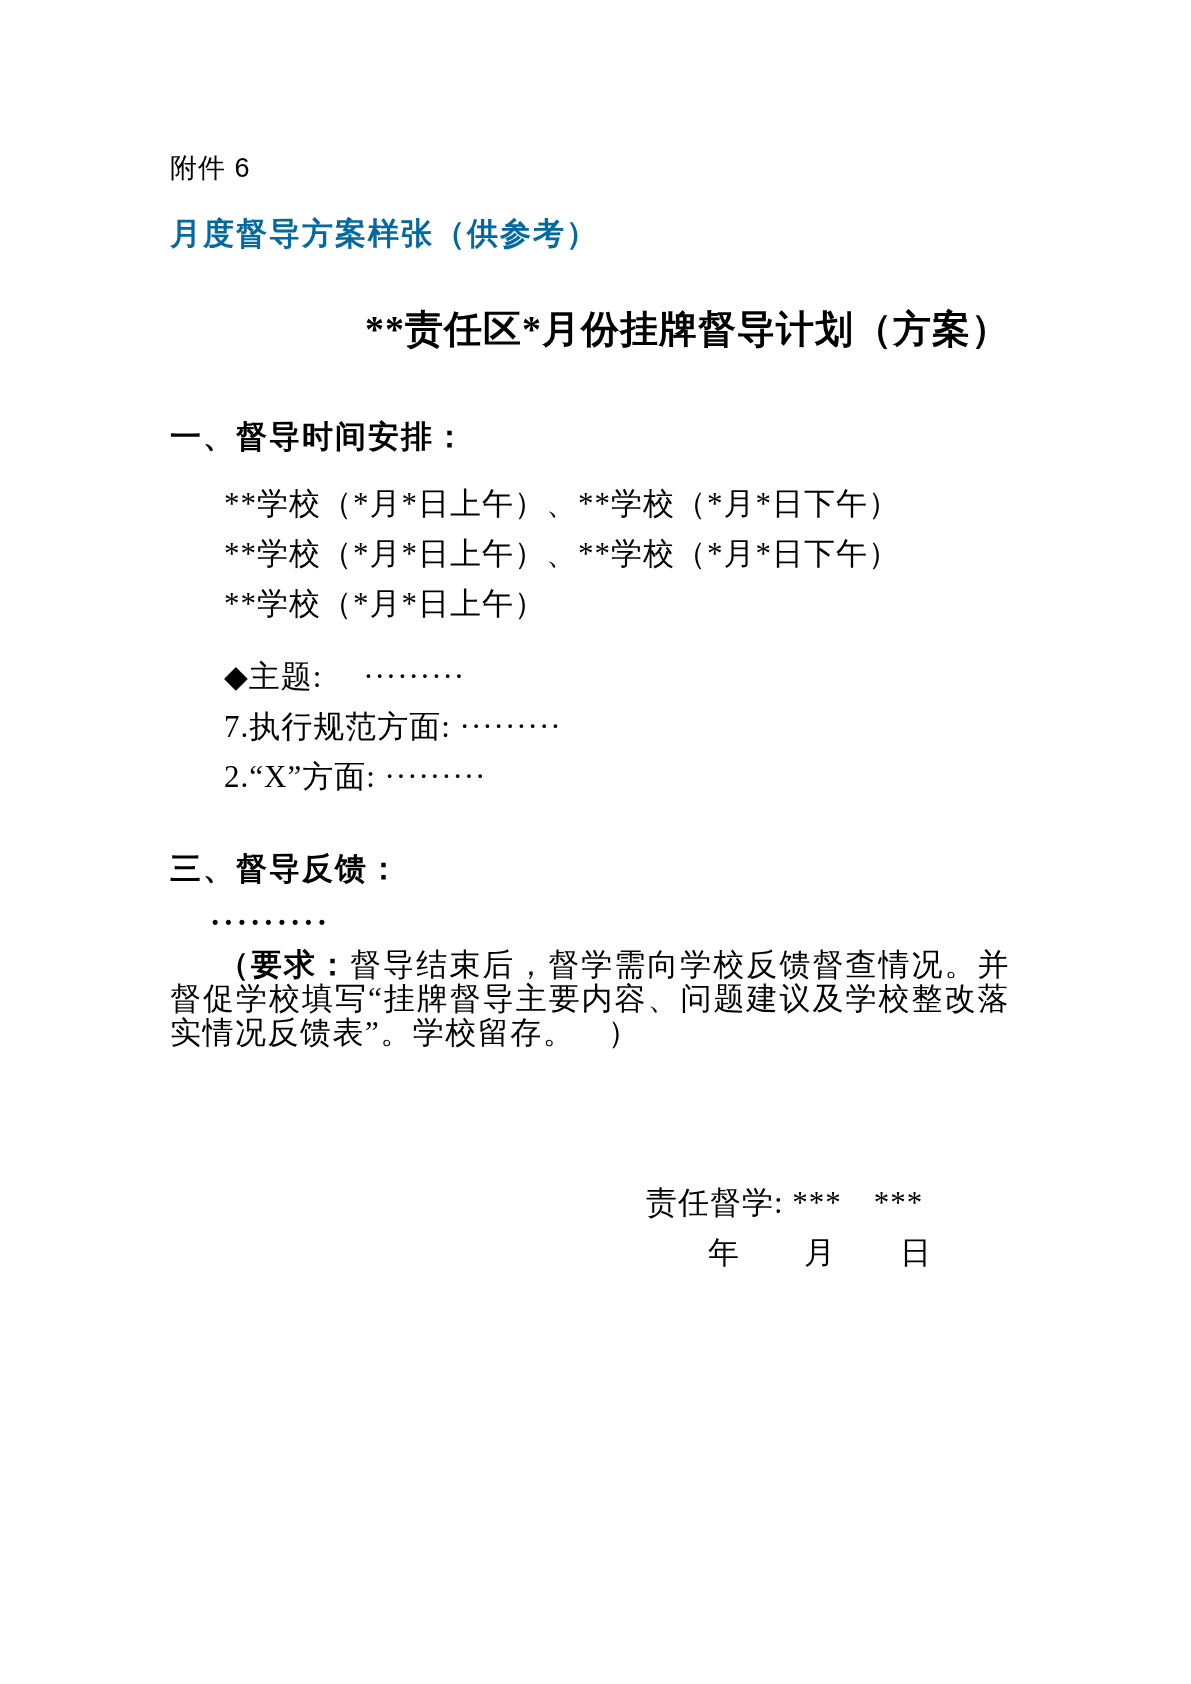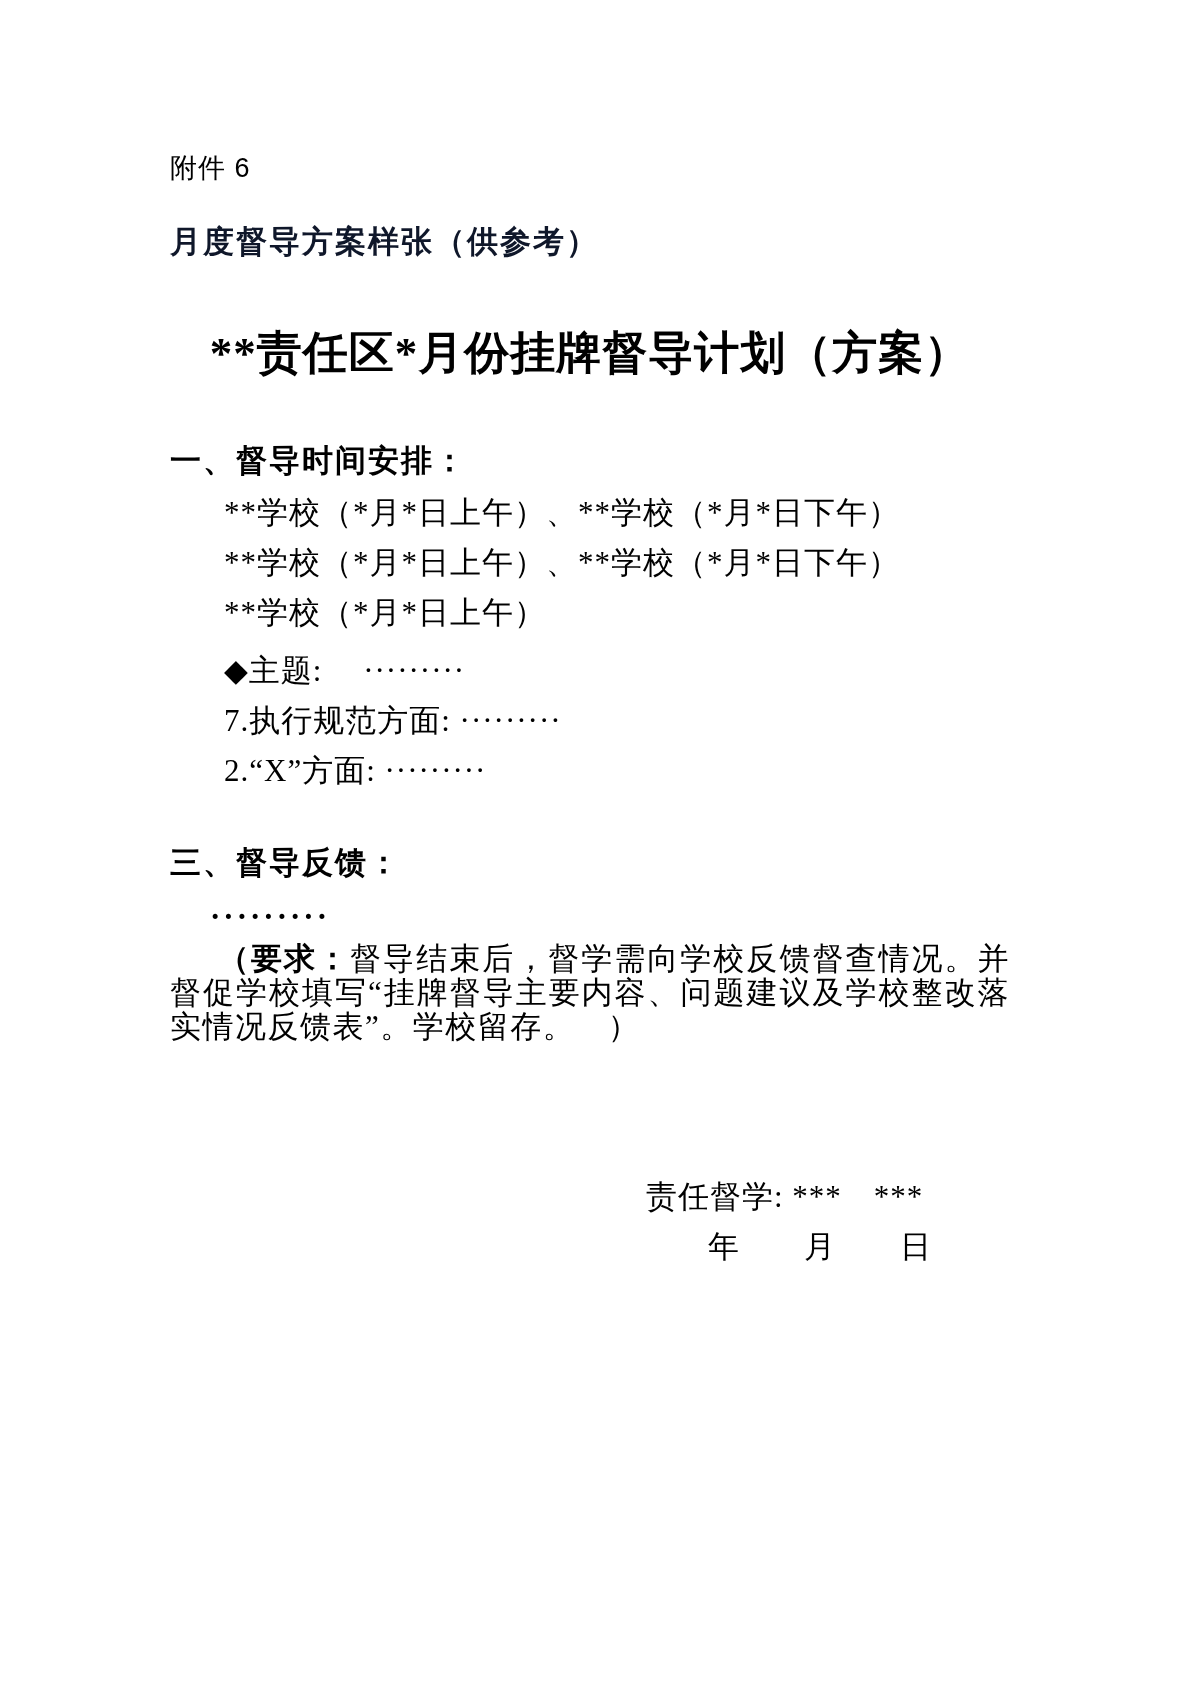--- a/index.html
+++ b/index.html
@@ -17,53 +17,53 @@
     height: 1352px;
     padding: 152px 181px 0 170px;
   }
   .attachment-label {
     font-family: "Liberation Sans", "DejaVu Sans", sans-serif;
     font-size: 27px;
     line-height: 32px;
     letter-spacing: 1px;
   }
   .red-subtitle {
-    margin-top: 38px;
-    color: #0f172a;
+    margin-top: 30px;
+    color: #0369a1;
     font-weight: bold;
     font-size: 31px;
     line-height: 40px;
     letter-spacing: 2px;
   }
   .doc-title {
-    margin-top: 68px;
-    font-size: 45px;
+    margin-top: 52px;
+    font-size: 38px;
     font-weight: bold;
-    text-align: center;
+    text-align: right;
     line-height: 46px;
     letter-spacing: 1px;
   }
   .sec-heading {
     font-family: "Liberation Sans", "DejaVu Sans", sans-serif;
     font-size: 31px;
     font-weight: bold;
     line-height: 38px;
     letter-spacing: 2px;
   }
   .sec-heading.first { margin-top: 66px; }
   .sec-heading.second { margin-top: 46px; }
   .sec-heading.third { margin-top: 48px; }
   .body-line {
     font-size: 31px;
     line-height: 50px;
     padding-left: 54px;
     letter-spacing: 1px;
     white-space: nowrap;
   }
-  .body-group { margin-top: 8px; }
+  .body-group { margin-top: 23px; }
   .dots-line {
     font-size: 31px;
     font-weight: bold;
     line-height: 50px;
     padding-left: 40px;
     letter-spacing: 3px;
     margin-top: 10px;
   }
   .note-para {
     margin-top: 0px;

